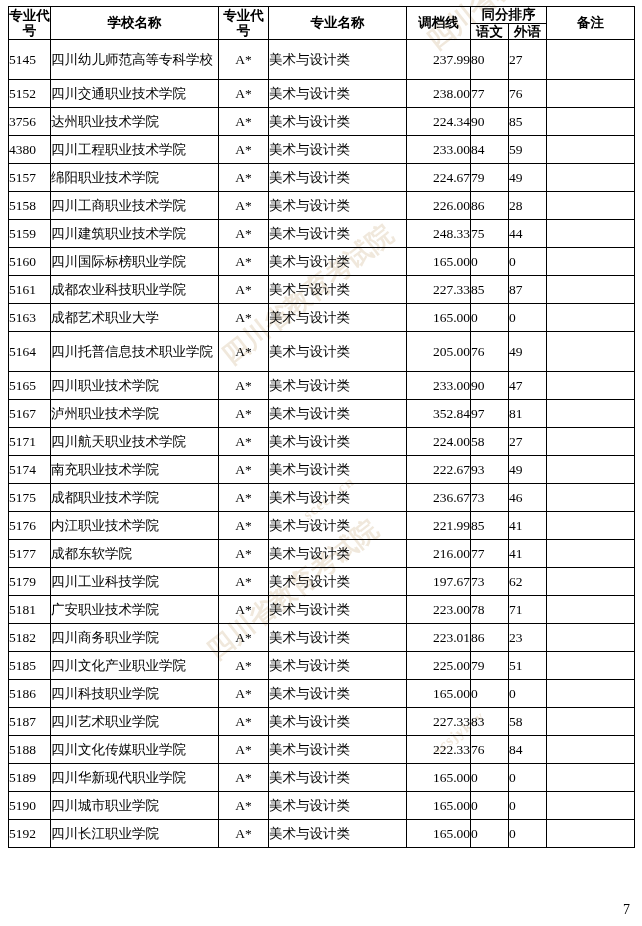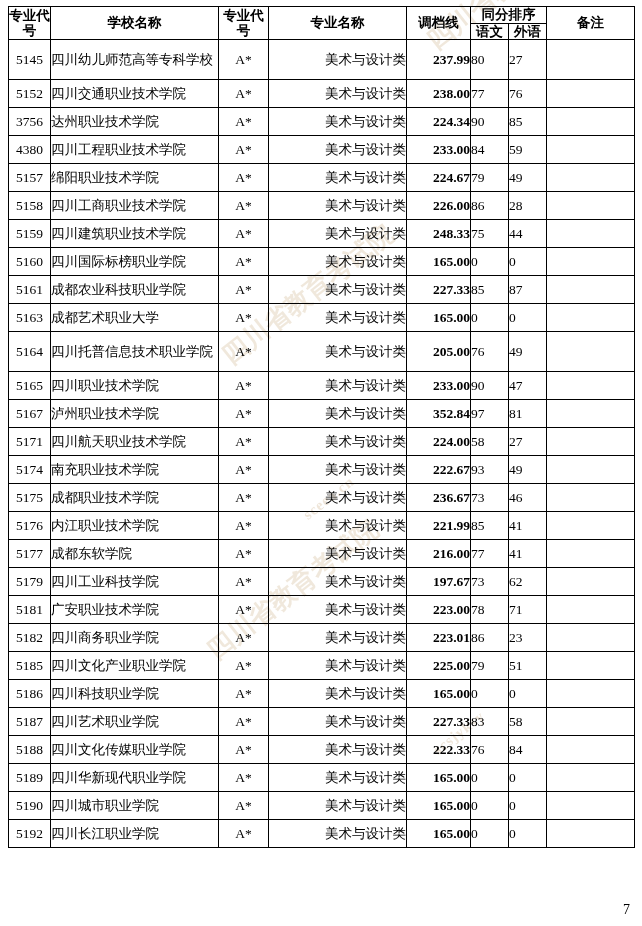--- a/index.html
+++ b/index.html
@@ -52,43 +52,43 @@
   col.c-code   { width: 42px; }
   col.c-name   { width: 168px; }
   col.c-major-code { width: 50px; }
   col.c-major  { width: 138px; }
   col.c-score  { width: 64px; }
   col.c-chinese{ width: 38px; }
   col.c-foreign{ width: 38px; }
   col.c-remark { width: 88px; }
 
   td.code {
-    text-align: center;
+    text-align: left;
     padding-left: 4px;
     height: 27px;
     font-family: "Liberation Serif", serif;
   }
   td.sname {
     text-align: left;
     padding-left: 3px;
     padding-right: 2px;
     margin-left: 24px;
   }
   td.mcode {
     text-align: center;
     font-size: 12.5px;
   }
   td.mname {
-    text-align: right;
+    text-align: left;
     padding-left: 4px;
   }
   td.score {
     text-align: right;
     padding-right: 6px;
-    font-weight: bold;
+    font-weight: normal;
     font-family: "Liberation Serif", serif;
   }
   td.rank {
     text-align: left;
     font-family: "Liberation Serif", serif;
   }
   td.remark { }
 
   tr.row { height: 27px; }
   tr.row.tall { height: 40px; }

